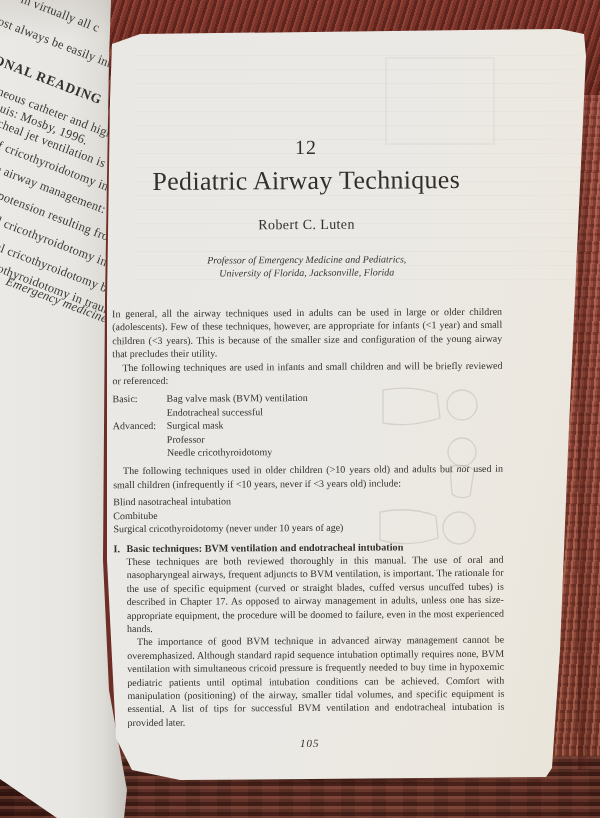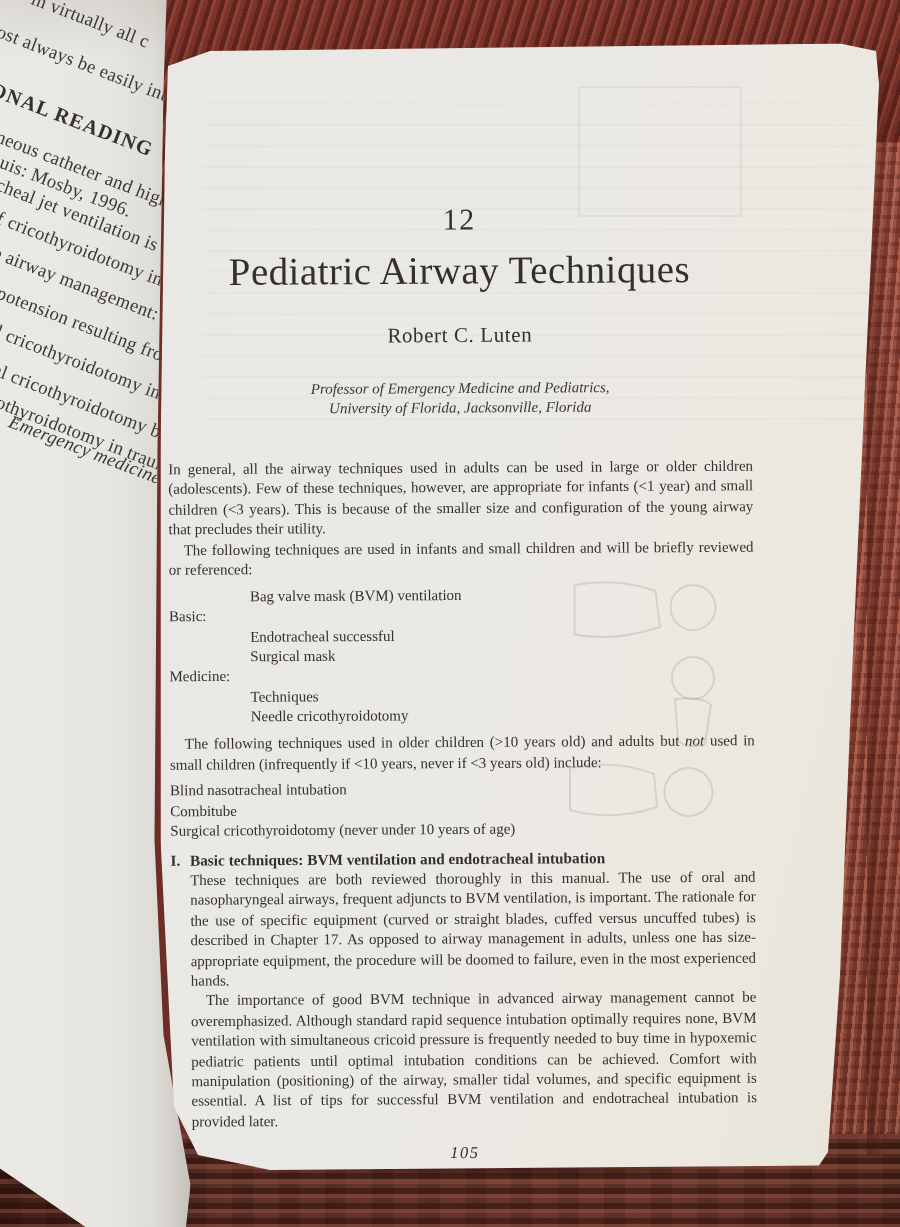--- a/index.html
+++ b/index.html
@@ -84,21 +84,21 @@
   }
   .chap-num{text-align:center;font-size:20px;letter-spacing:1px;}
   .chap-title{text-align:center;font-size:26px;margin-top:7px;letter-spacing:0.3px;color:#33302c;}
   .author{text-align:center;font-size:14px;margin-top:21px;letter-spacing:0.4px;}
   .affil{text-align:center;font-style:italic;font-size:10px;line-height:12.5px;margin-top:21px;color:#3b3834;}
   .body-text{margin-top:27px;font-size:10px;line-height:13.4px;text-align:justify;}
   .body-text p{margin:0;}
   .p-indent{text-indent:10px;}
   .tech-table{margin:5px 0 5px 0;}
   .tech-row{display:flex;}
-  .tech-label{width:54px;flex:0 0 54px;margin-top:13px;}
+  .tech-label{width:54px;flex:0 0 54px;}
   .plain-list{margin:4px 0 4px 0;}
   .sect-head{margin-top:6px;font-weight:bold;font-size:10.2px;}
   .sect-head .numeral{display:inline-block;width:13px;}
   .sect-block{margin-left:13px;}
   .page-num{text-align:center;font-style:italic;font-size:11px;margin-top:9px;letter-spacing:1px;}
 </style>
 </head>
 <body>
 
 <div id="stage">
@@ -159,26 +159,26 @@
       <div class="tech-table">
         <div class="tech-row">
           <span class="tech-label">Basic:</span>
           <span>Bag valve mask (BVM) ventilation</span>
         </div>
         <div class="tech-row">
           <span class="tech-label"></span>
           <span>Endotracheal successful</span>
         </div>
         <div class="tech-row">
-          <span class="tech-label">Medicine:</span>
+          <span class="tech-label">Advanced:</span>
           <span>Surgical mask</span>
         </div>
         <div class="tech-row">
           <span class="tech-label"></span>
-          <span>Techniques</span>
+          <span>Professor</span>
         </div>
         <div class="tech-row">
           <span class="tech-label"></span>
           <span>Needle cricothyroidotomy</span>
         </div>
       </div>
 
       <p class="p-indent"><span>The following techniques used in older children (&gt;10 years old) and adults but </span><i>not</i><span> used in small children (infrequently if &lt;10 years, never if &lt;3 years old) include:</span></p>
 
       <div class="plain-list">

